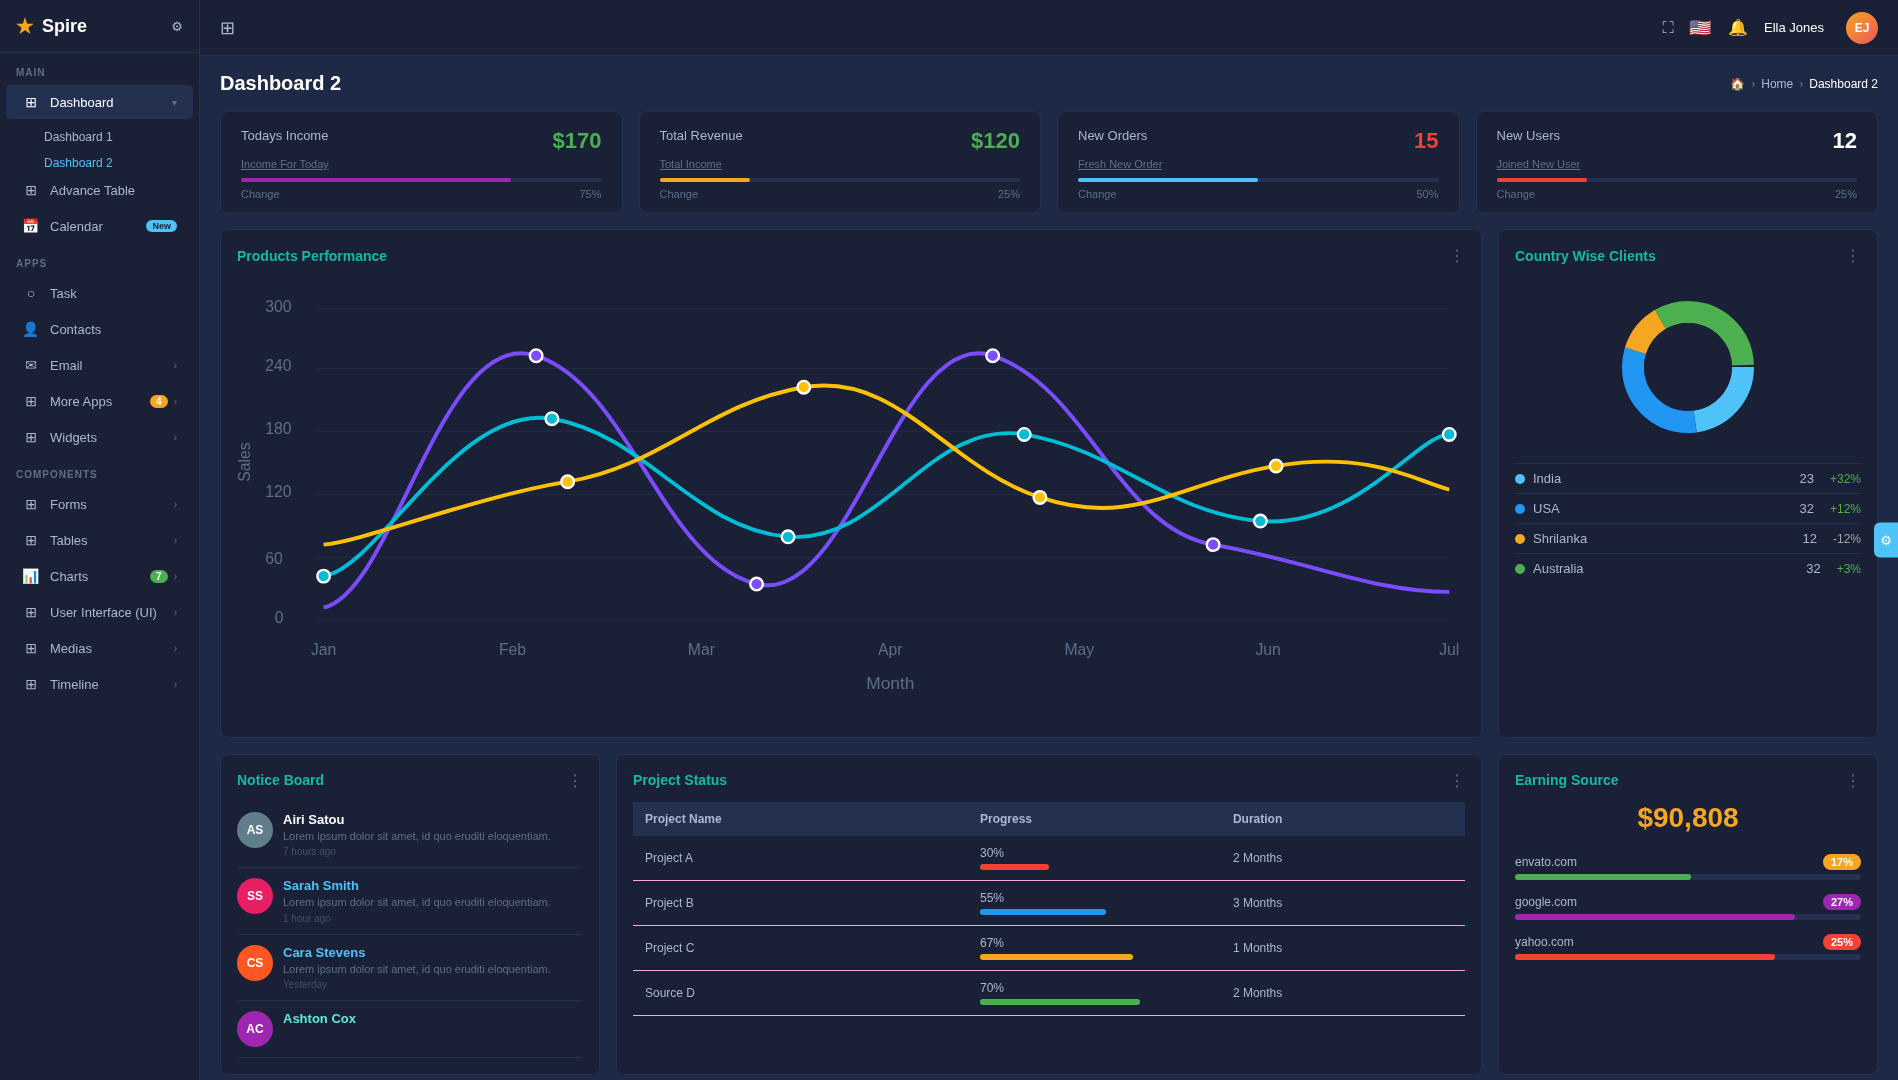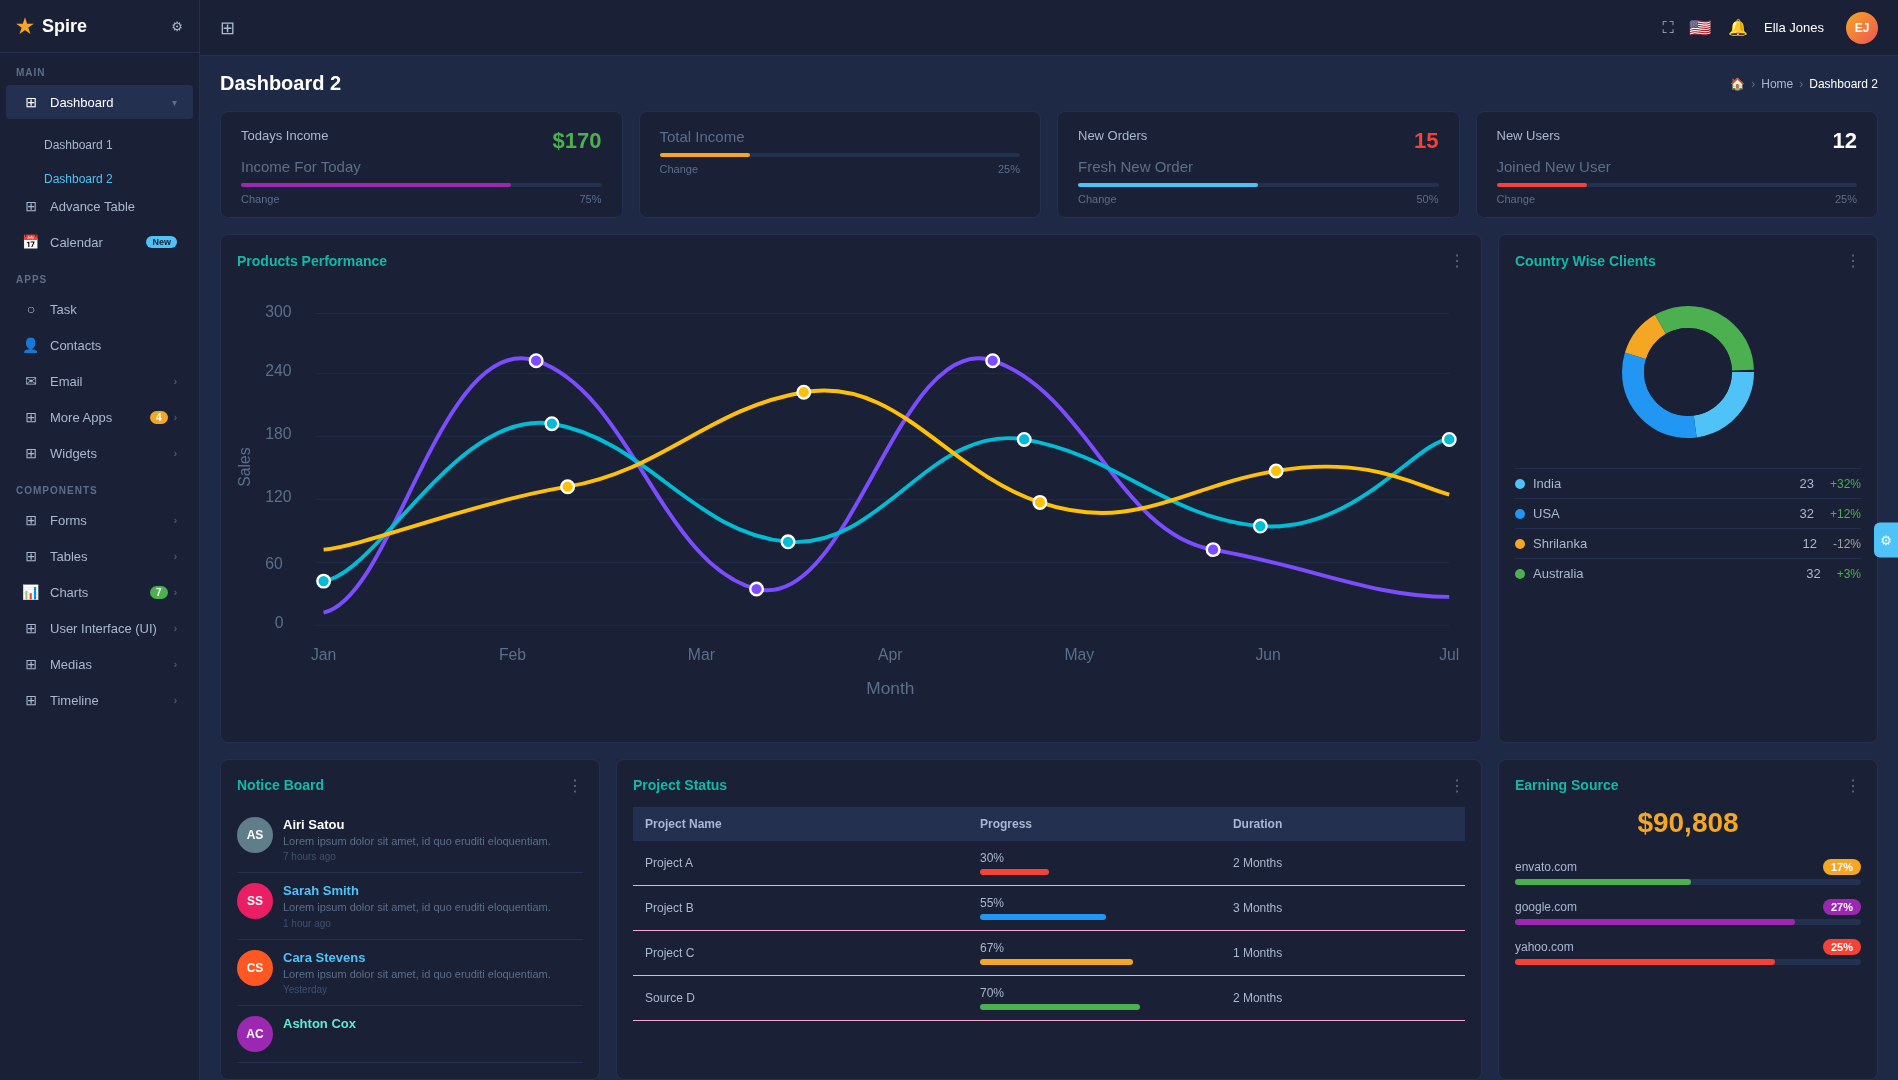--- a/index.html
+++ b/index.html
@@ -14,21 +14,21 @@
     .sidebar-section-label { padding: 14px 16px 6px; font-size: 10px; font-weight: 700; color: #5c6e8a; letter-spacing: 1px; }
     .sidebar-item { display: flex; align-items: center; justify-content: space-between; padding: 9px 16px; cursor: pointer; color: #a9b7d0; transition: background 0.2s; border-radius: 4px; margin: 1px 6px; }
     .sidebar-item.active { background: #243050; color: #fff; }
     .sidebar-item-left { display: flex; align-items: center; gap: 10px; }
     .sidebar-item-icon { font-size: 14px; width: 18px; text-align: center; }
     .sidebar-item-label { font-size: 13px; }
     .sidebar-badge { background: #f5a623; color: #fff; font-size: 10px; padding: 1px 6px; border-radius: 10px; font-weight: 700; }
     .sidebar-badge-green { background: #4caf50; color: #fff; font-size: 10px; padding: 1px 6px; border-radius: 10px; font-weight: 700; }
     .sidebar-badge-new { background: #4fc3f7; color: #1a2035; font-size: 9px; padding: 1px 6px; border-radius: 10px; font-weight: 700; }
     .sidebar-chevron { font-size: 10px; color: #5c6e8a; }
-    .sidebar-sub { padding: 18px 16px 2px 44px; color: #a9b7d0; cursor: pointer; font-size: 12px; }
+    .sidebar-sub { padding: 10px 16px 2px 44px; color: #a9b7d0; cursor: pointer; font-size: 12px; }
     .sidebar-sub:hover, .sidebar-sub.active { color: #4fc3f7; }
     .sidebar-sub.active { color: #4fc3f7; }
 
     
     #main { flex: 1; display: flex; flex-direction: column; overflow: hidden; background: #1e2a45; }
     
     
     .topbar { background: #1a2035; border-bottom: 1px solid #243050; display: flex; align-items: center; justify-content: space-between; padding: 0 20px; height: 56px; min-height: 56px; }
     .topbar-left { display: flex; align-items: center; gap: 16px; }
     .topbar-grid-icon { color: #a9b7d0; font-size: 18px; cursor: pointer; }
@@ -49,21 +49,21 @@
 
     
     .stats-row { display: grid; grid-template-columns: repeat(4, 1fr); gap: 16px; margin-bottom: 16px; }
     .stat-card { background: #1a2035; border-radius: 8px; padding: 16px 20px 12px; border: 1px solid #243050; }
     .stat-card-header { display: flex; align-items: flex-start; justify-content: space-between; margin-bottom: 4px; }
     .stat-card-title { font-size: 13px; color: #a9b7d0; }
     .stat-card-value { font-size: 22px; font-weight: 700; margin-left: 20px; }
     .stat-card-value.green { color: #4caf50; }
     .stat-card-value.red { color: #f44336; }
     .stat-card-value.white { color: #fff; }
-    .stat-card-subtitle { font-size: 15px; color: #5c6e8a; margin-bottom: 8px; }
+    .stat-card-subtitle { font-size: 11px; color: #5c6e8a; margin-bottom: 8px; text-decoration: underline; }
     .stat-progress { height: 4px; border-radius: 2px; background: #243050; margin-bottom: 6px; }
     .stat-progress-bar { height: 100%; border-radius: 2px; }
     .stat-change { font-size: 11px; color: #5c6e8a; display: flex; justify-content: space-between; }
 
     
     .charts-row { display: grid; grid-template-columns: 1fr 380px; gap: 16px; margin-bottom: 16px; }
     .chart-card { background: #1a2035; border-radius: 8px; padding: 16px; border: 1px solid #243050; }
     .chart-card-header { display: flex; align-items: center; justify-content: space-between; margin-bottom: 12px; }
     .chart-card-title { font-size: 14px; font-weight: 600; color: #14b8a6; }
     .chart-dots { color: #5c6e8a; cursor: pointer; font-size: 16px; }
@@ -283,20 +283,24 @@
     <div class="stat-card-subtitle">Income For Today</div>
     <div class="stat-progress">
       <div class="stat-progress-bar" style="width:75%;background:#9c27b0"></div>
     </div>
     <div class="stat-change">
       <span>Change</span>
       <span>75%</span>
     </div>
   </div>
         <div class="stat-card">
+    <div class="stat-card-header">
+      <span class="stat-card-title">Total Revenue</span>
+      <span class="stat-card-value green">$120</span>
+    </div>
     <div class="stat-card-subtitle">Total Income</div>
     <div class="stat-progress">
       <div class="stat-progress-bar" style="width:25%;background:#f5a623"></div>
     </div>
     <div class="stat-change">
       <span>Change</span>
       <span>25%</span>
     </div>
   </div>
         <div class="stat-card">

